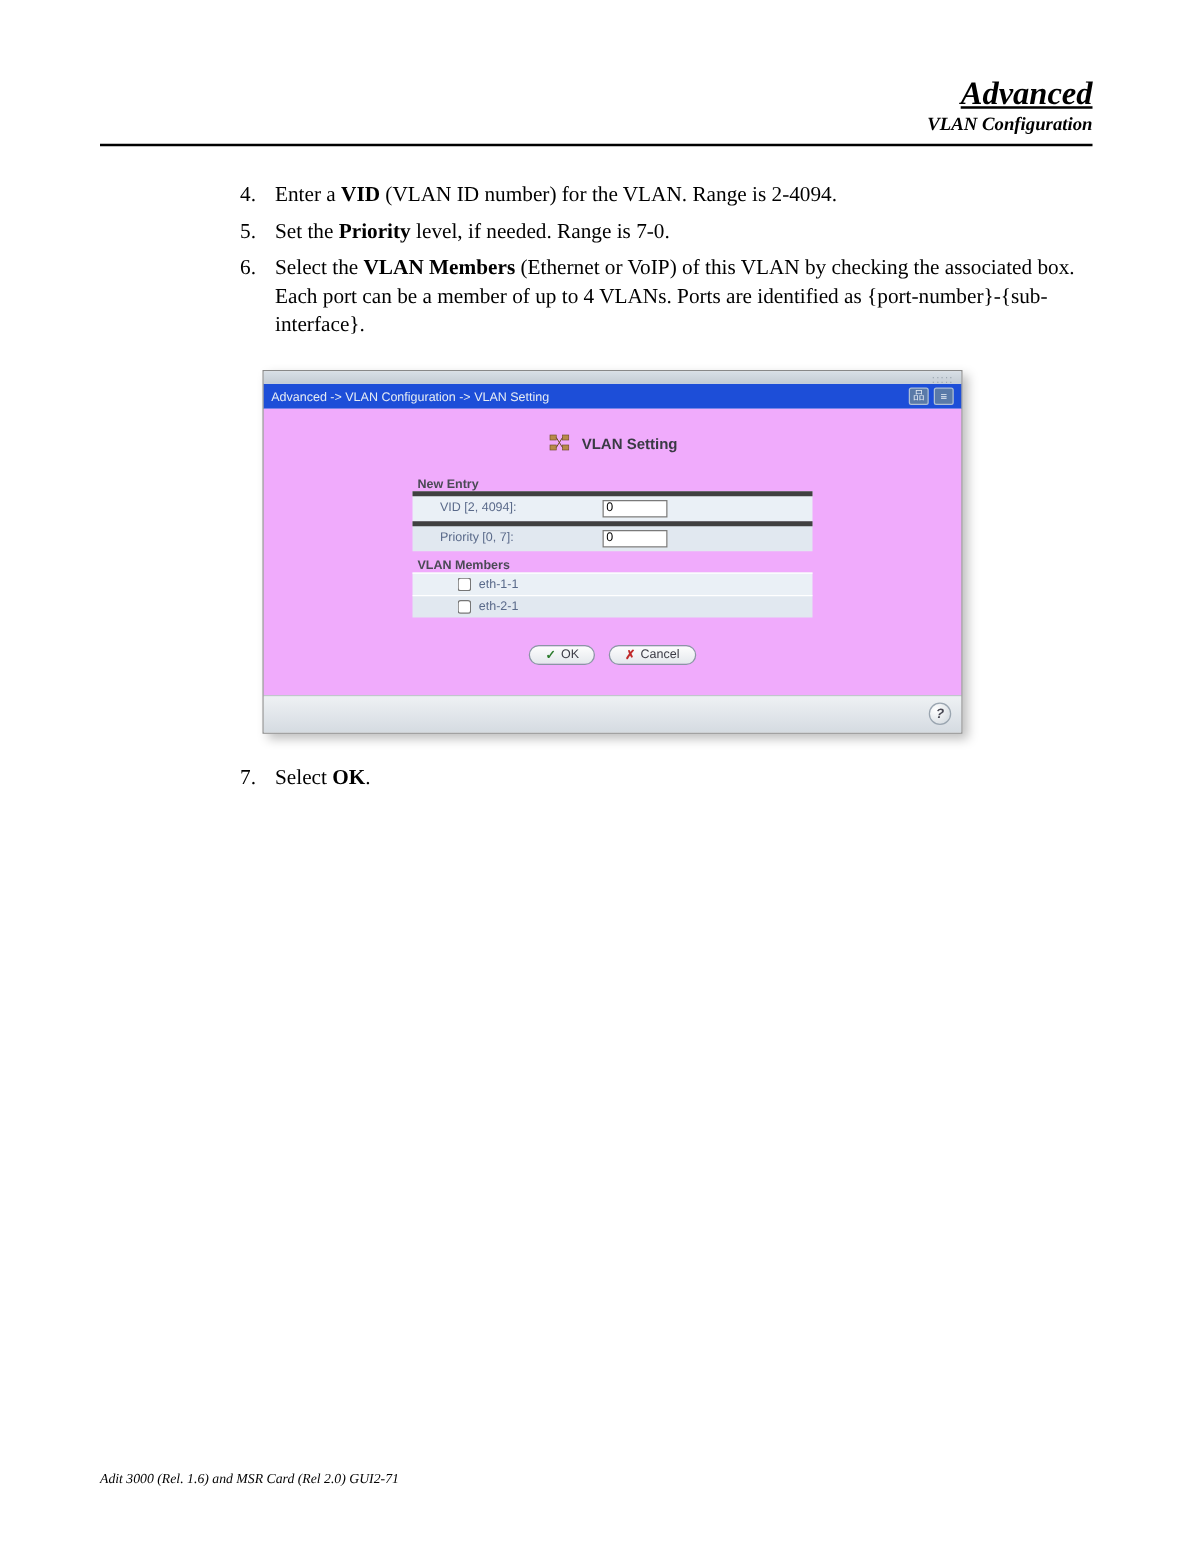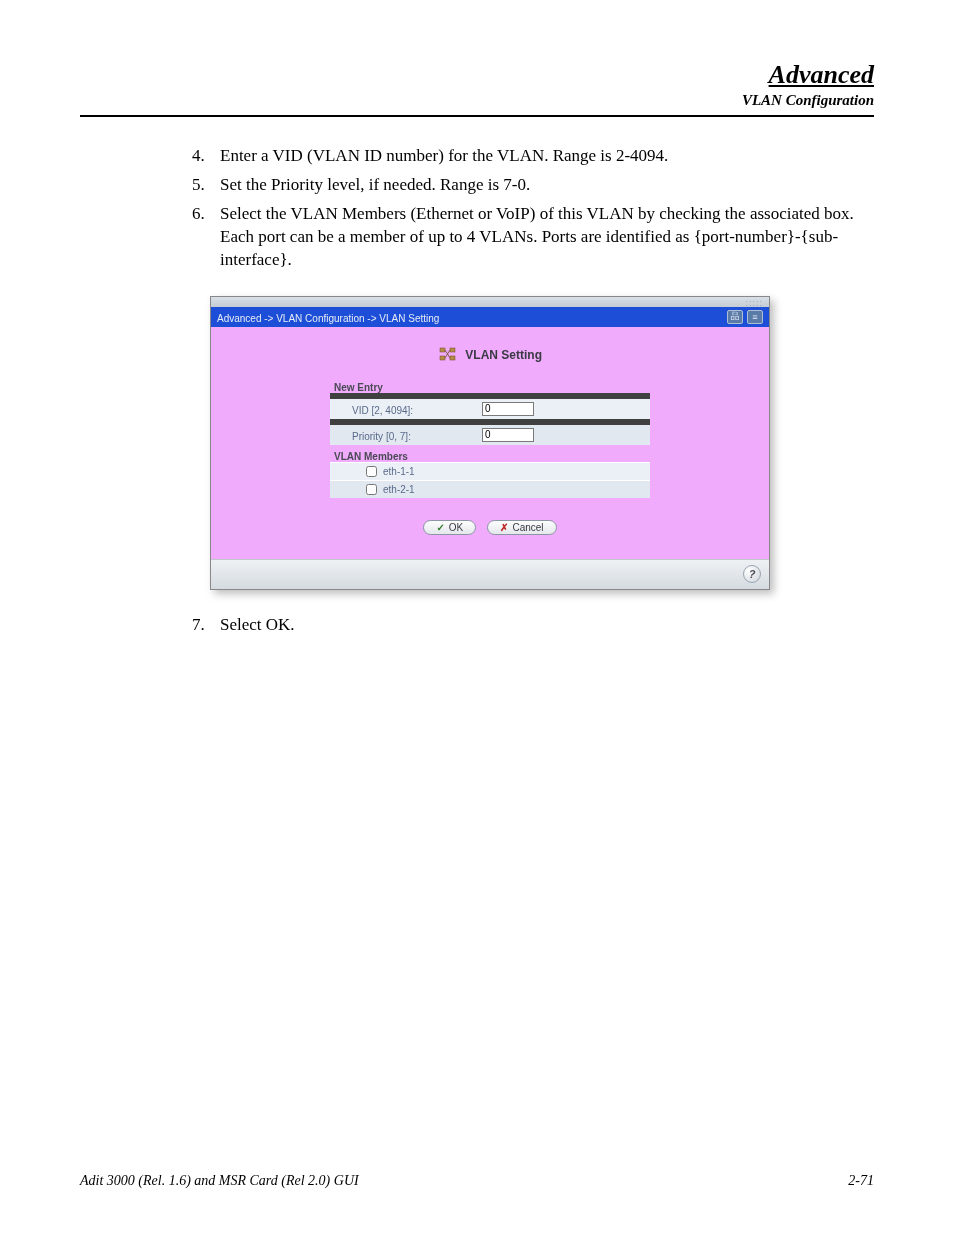--- a/index.html
+++ b/index.html
@@ -43,21 +43,21 @@
   }
   .step {
     display: flex;
     margin-bottom: 6px;
   }
   .step-num {
     width: 28px;
     flex-shrink: 0;
   }
   .step-text { flex: 1; }
-  .b { font-weight: normal; }
+  .b { font-weight: bold; }
 
   
   .shot-wrap {
     margin: 24px 0 24px 130px;
     width: 560px;
   }
   .shot {
     width: 100%;
     border: 1px solid #888;
     background: #fff;
@@ -114,24 +114,24 @@
     width: 320px;
     margin: 0 auto;
   }
   .grp-label {
     font-weight: bold;
     font-size: 10px;
     padding: 6px 4px 0 4px;
   }
   .frow {
     display: flex;
-    align-items: flex-end;
+    align-items: center;
     padding: 3px 6px 3px 22px;
     background: #eaf0f6;
-    border-top: 6px solid #404040;
+    border-top: 4px solid #404040;
   }
   .frow.alt { background: #e1e8f0; }
   .frow .lbl { width: 130px; color: #5a6a8a; }
   .inp {
     width: 52px;
     border: 1px solid #7a7a7a;
     background: #fff;
     font-size: 10px;
     padding: 0 2px;
     height: 14px;
@@ -185,23 +185,22 @@
     border: 1px solid #9aa5b0;
     display: inline-flex; align-items: center; justify-content: center;
     font-style: italic; font-weight: bold;
     font-size: 11px; color: #4a4a55;
   }
 
   .footer {
     position: absolute;
     left: 80px; right: 80px; bottom: 46px;
     display: flex;
-    justify-content: space-between;
     font-style: italic;
-    font-size: 14px;
+    font-size: 11px;
   }
 </style>
 </head>
 <body>
 
 <div class="page">
   <div class="header">
     <div class="header-title">Advanced</div>
     <div class="header-sub">VLAN Configuration</div>
   </div>

